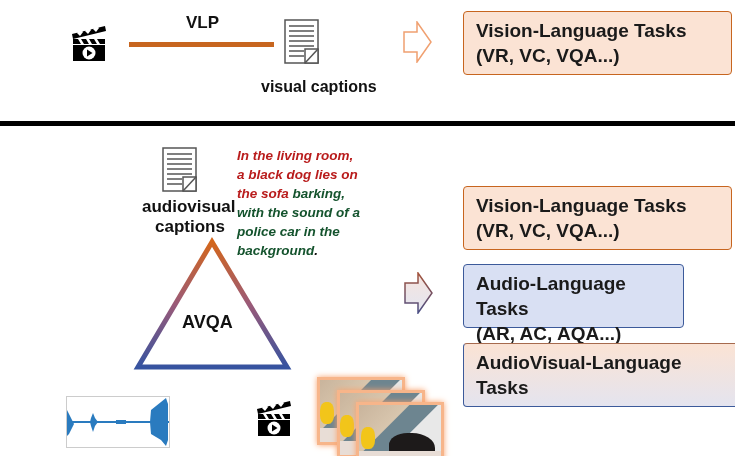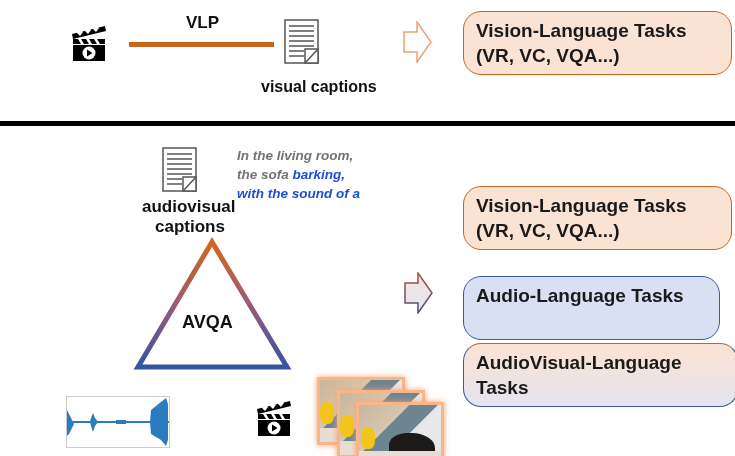--- a/index.html
+++ b/index.html
@@ -1,27 +1,27 @@
 <!DOCTYPE html>
 <html><head>
   <meta charset="utf-8">
   <style>
     html, body { margin: 0; padding: 0; background: #ffffff; }
     body { width: 735px; height: 456px; position: relative; overflow: hidden;
            font-family: "Liberation Sans", "DejaVu Sans", sans-serif; }
     .abs { position: absolute; }
     .label { font-size: 16px; font-weight: bold; color: #111; }
-    .task-box { position: absolute; border-radius: 18px; box-sizing: border-box;
+    .task-box { position: absolute; border-radius: 4px; box-sizing: border-box;
                 padding: 6px 0 0 12px; font-weight: bold; font-size: 19px; line-height: 25px; color: #1a1a1a; }
     .task-orange { background: #fbe3d4; border: 1.5px solid #c7651f; }
     .task-blue { background: #d9e0f3; border: 1.5px solid #3c5a9a; }
     .task-mixed { background: linear-gradient(180deg, #fbe3d4 0%, #e4e4ef 100%); border: 1.5px solid #3c5a9a; border-top-color:#a66a4e; }
     .caption-text { font-size: 13.5px; font-style: italic; font-weight: bold; line-height: 19px; }
-    .orange { color: #737373; }
-    .blue { color: #1d4ed8; }
+    .orange { color: #b91c1c; }
+    .blue { color: #14532d; }
     .frame { position: absolute; width: 82px; height: 62px; border: 3px solid #f7b58a; box-shadow: 0 0 6px #f9a36e;
              background: linear-gradient(135deg, #c9b49c 0%, #d8c6ae 35%, #6d8590 36%, #6d8590 55%, #e8e8e8 56%); overflow:hidden; }
     .frame .dog { position:absolute; left:30px; top:28px; width:46px; height:30px; background:#1d1a1a; border-radius: 40% 50% 20% 30%; }
     .frame .yellow { position:absolute; left:0; top:22px; width:14px; height:22px; background:#f2c51a; border-radius: 40%; }
     .frame .bed { position:absolute; left:0; bottom:0; width:100%; height:14px; background:#e8ddd6; }
   </style>
 </head>
 <body>
 
 <div>
@@ -86,22 +86,25 @@
     </g>
     <rect x="21" y="30" width="13" height="14" fill="#fff" stroke="#555" stroke-width="1.5"></rect>
     <line x1="21" y1="44" x2="34" y2="30" stroke="#555" stroke-width="1.5"></line>
   </svg>
 
   <div class="abs label" style="left:142px;top:197px;font-size:17px">audiovisual</div>
   <div class="abs label" style="left:155px;top:217px;font-size:17px">captions</div>
 
   <div class="abs caption-text" style="left:237px;top:146px;width:170px">
     <div class="orange">In the living room,</div>
+    <div class="orange">a black dog lies on</div>
     <div><span class="orange">the sofa</span><span class="blue"> barking,</span></div>
     <div class="blue">with the sound of a</div>
+    <div class="blue">police car in the</div>
+    <div><span class="blue">background</span><span style="color:#111">.</span></div>
   </div>
 
   <svg class="abs" style="left:130px;top:236px" width="165" height="136" viewBox="0 0 165 136">
     <defs>
       <linearGradient id="tg" x1="0" y1="0" x2="0" y2="1">
         <stop offset="0" stop-color="#d3661c"></stop>
         <stop offset="0.5" stop-color="#9a5a78"></stop>
         <stop offset="1" stop-color="#3653a0"></stop>
       </linearGradient>
     </defs>
@@ -159,19 +162,20 @@
         <stop offset="1" stop-color="#4a4f86"></stop>
       </linearGradient>
     </defs>
     <polygon points="1,11 14,11 14,1 28,21 14,41 14,31 1,31" fill="url(#ag)" stroke="url(#as)" stroke-width="1.5"></polygon>
   </svg>
 
   <div class="task-box task-orange" style="left:463px;top:186px;width:269px;height:64px">
     <div>Vision-Language Tasks</div>
     <div>(VR, VC, VQA...)</div>
   </div>
-  <div class="task-box task-blue" style="left:463px;top:276px;width:257px;height:64px">
+  <div class="task-box task-blue" style="left:463px;top:264px;width:221px;height:64px">
     <div>Audio-Language Tasks</div>
+    <div>(AR, AC, AQA...)</div>
   </div>
   <div class="task-box task-mixed" style="left:463px;top:343px;width:275px;height:64px">
     <div>AudioVisual-Language Tasks</div>
   </div>
 </div>
 
 </body></html>

